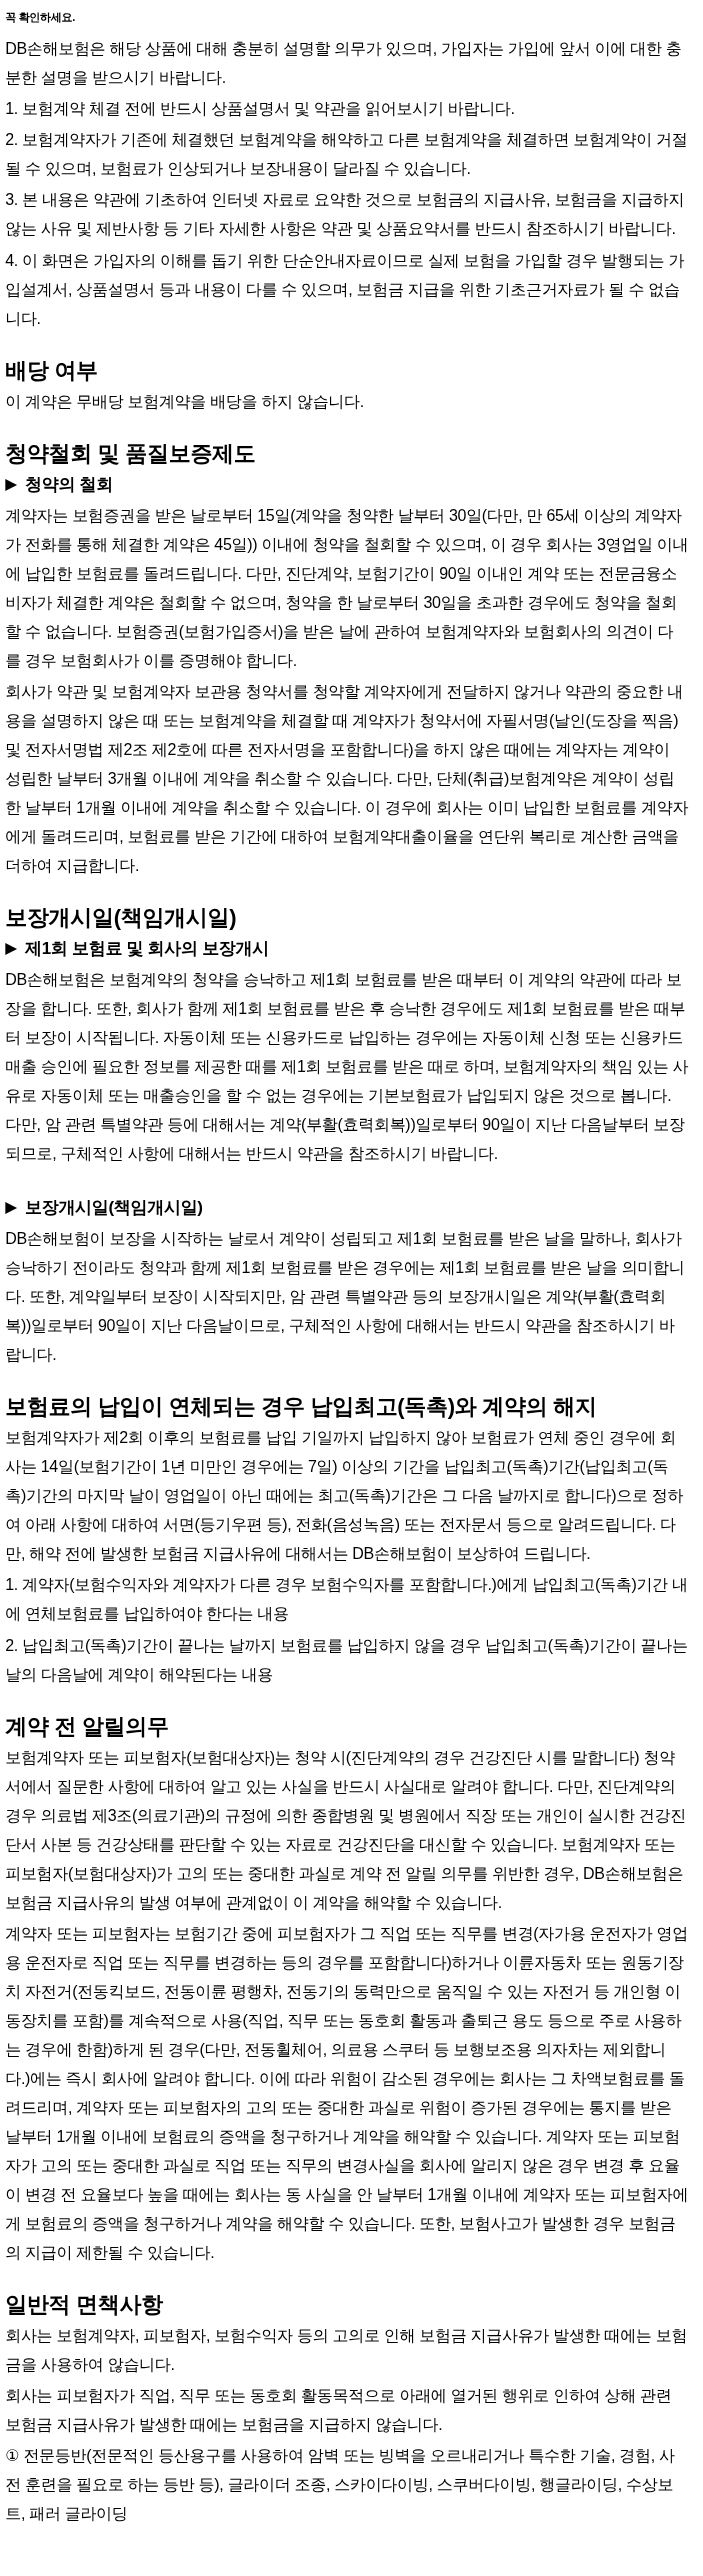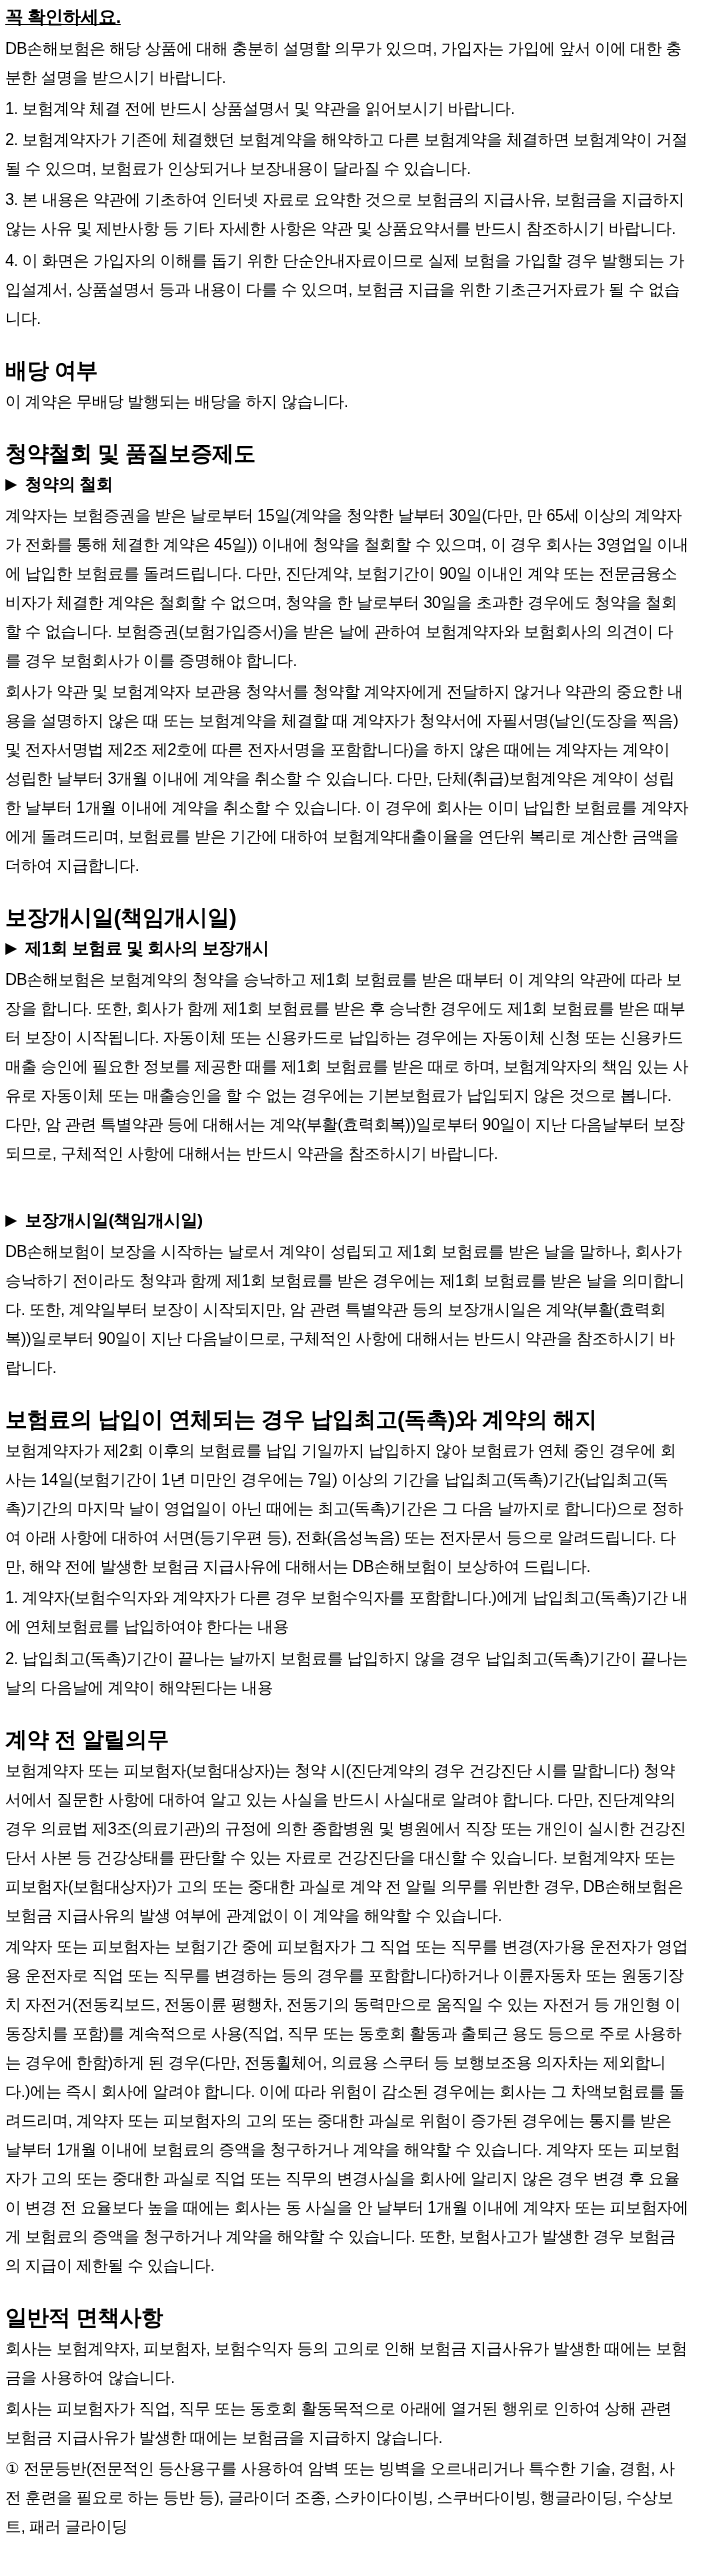--- a/index.html
+++ b/index.html
@@ -20,60 +20,59 @@
     font-size: 16px;
     line-height: 29px;
     letter-spacing: -0.3px;
     word-break: break-all;
   }
   .doc p {
     margin: 0 0 2.1px 0;
     font-weight: normal;
   }
   h1.title {
-    font-size: 18px;
+    font-size: 11px;
     line-height: 29px;
     font-weight: bold;
     margin: 0 0 2.1px 0;
-    text-decoration: underline;
   }
   h2.heading {
     font-size: 22px;
     line-height: 29px;
     font-weight: bold;
     margin: 23px 0 2.1px 0;
   }
   h3.subheading {
     font-size: 17px;
     line-height: 29px;
     font-weight: bold;
     margin: 0 0 2.1px 0;
   }
   h3.subheading.spaced {
-    margin-top: 38px;
+    margin-top: 25px;
   }
   .marker {
     display: inline-block;
     margin-right: 8.2px;
     font-size: 15.5px;
     transform: translateY(-1px);
   }
 </style>
 </head>
 <body>
 
 <div class="doc">
     <h1 class="title">꼭 확인하세요.</h1>
     <p>DB손해보험은 해당 상품에 대해 충분히 설명할 의무가 있으며, 가입자는 가입에 앞서 이에 대한 충분한 설명을 받으시기 바랍니다.</p>
     <p>1. 보험계약 체결 전에 반드시 상품설명서 및 약관을 읽어보시기 바랍니다.</p>
     <p>2. 보험계약자가 기존에 체결했던 보험계약을 해약하고 다른 보험계약을 체결하면 보험계약이 거절될 수 있으며, 보험료가 인상되거나 보장내용이 달라질 수 있습니다.</p>
     <p>3. 본 내용은 약관에 기초하여 인터넷 자료로 요약한 것으로 보험금의 지급사유, 보험금을 지급하지 않는 사유 및 제반사항 등 기타 자세한 사항은 약관 및 상품요약서를 반드시 참조하시기 바랍니다.</p>
     <p>4. 이 화면은 가입자의 이해를 돕기 위한 단순안내자료이므로 실제 보험을 가입할 경우 발행되는 가입설계서, 상품설명서 등과 내용이 다를 수 있으며, 보험금 지급을 위한 기초근거자료가 될 수 없습니다.</p>
     <h2 class="heading">배당 여부</h2>
-    <p>이 계약은 무배당 발행되는 배당을 하지 않습니다.</p>
+    <p>이 계약은 무배당 보험계약을 배당을 하지 않습니다.</p>
     <h2 class="heading">청약철회 및 품질보증제도</h2>
     <h3 class="subheading"><span class="marker">▶</span><span>청약의 철회</span></h3>
     <p>계약자는 보험증권을 받은 날로부터 15일(계약을 청약한 날부터 30일(다만, 만 65세 이상의 계약자가 전화를 통해 체결한 계약은 45일)) 이내에 청약을 철회할 수 있으며, 이 경우 회사는 3영업일 이내에 납입한 보험료를 돌려드립니다. 다만, 진단계약, 보험기간이 90일 이내인 계약 또는 전문금융소비자가 체결한 계약은 철회할 수 없으며, 청약을 한 날로부터 30일을 초과한 경우에도 청약을 철회할 수 없습니다. 보험증권(보험가입증서)을 받은 날에 관하여 보험계약자와 보험회사의 의견이 다를 경우 보험회사가 이를 증명해야 합니다.</p>
     <p>회사가 약관 및 보험계약자 보관용 청약서를 청약할 계약자에게 전달하지 않거나 약관의 중요한 내용을 설명하지 않은 때 또는 보험계약을 체결할 때 계약자가 청약서에 자필서명(날인(도장을 찍음) 및 전자서명법 제2조 제2호에 따른 전자서명을 포함합니다)을 하지 않은 때에는 계약자는 계약이 성립한 날부터 3개월 이내에 계약을 취소할 수 있습니다. 다만, 단체(취급)보험계약은 계약이 성립한 날부터 1개월 이내에 계약을 취소할 수 있습니다. 이 경우에 회사는 이미 납입한 보험료를 계약자에게 돌려드리며, 보험료를 받은 기간에 대하여 보험계약대출이율을 연단위 복리로 계산한 금액을 더하여 지급합니다.</p>
     <h2 class="heading">보장개시일(책임개시일)</h2>
     <h3 class="subheading"><span class="marker">▶</span><span>제1회 보험료 및 회사의 보장개시</span></h3>
     <p>DB손해보험은 보험계약의 청약을 승낙하고 제1회 보험료를 받은 때부터 이 계약의 약관에 따라 보장을 합니다. 또한, 회사가 함께 제1회 보험료를 받은 후 승낙한 경우에도 제1회 보험료를 받은 때부터 보장이 시작됩니다. 자동이체 또는 신용카드로 납입하는 경우에는 자동이체 신청 또는 신용카드 매출 승인에 필요한 정보를 제공한 때를 제1회 보험료를 받은 때로 하며, 보험계약자의 책임 있는 사유로 자동이체 또는 매출승인을 할 수 없는 경우에는 기본보험료가 납입되지 않은 것으로 봅니다. 다만, 암 관련 특별약관 등에 대해서는 계약(부활(효력회복))일로부터 90일이 지난 다음날부터 보장되므로, 구체적인 사항에 대해서는 반드시 약관을 참조하시기 바랍니다.</p>
     <h3 class="subheading spaced"><span class="marker">▶</span><span>보장개시일(책임개시일)</span></h3>
     <p>DB손해보험이 보장을 시작하는 날로서 계약이 성립되고 제1회 보험료를 받은 날을 말하나, 회사가 승낙하기 전이라도 청약과 함께 제1회 보험료를 받은 경우에는 제1회 보험료를 받은 날을 의미합니다. 또한, 계약일부터 보장이 시작되지만, 암 관련 특별약관 등의 보장개시일은 계약(부활(효력회복))일로부터 90일이 지난 다음날이므로, 구체적인 사항에 대해서는 반드시 약관을 참조하시기 바랍니다.</p>
     <h2 class="heading">보험료의 납입이 연체되는 경우 납입최고(독촉)와 계약의 해지</h2>

